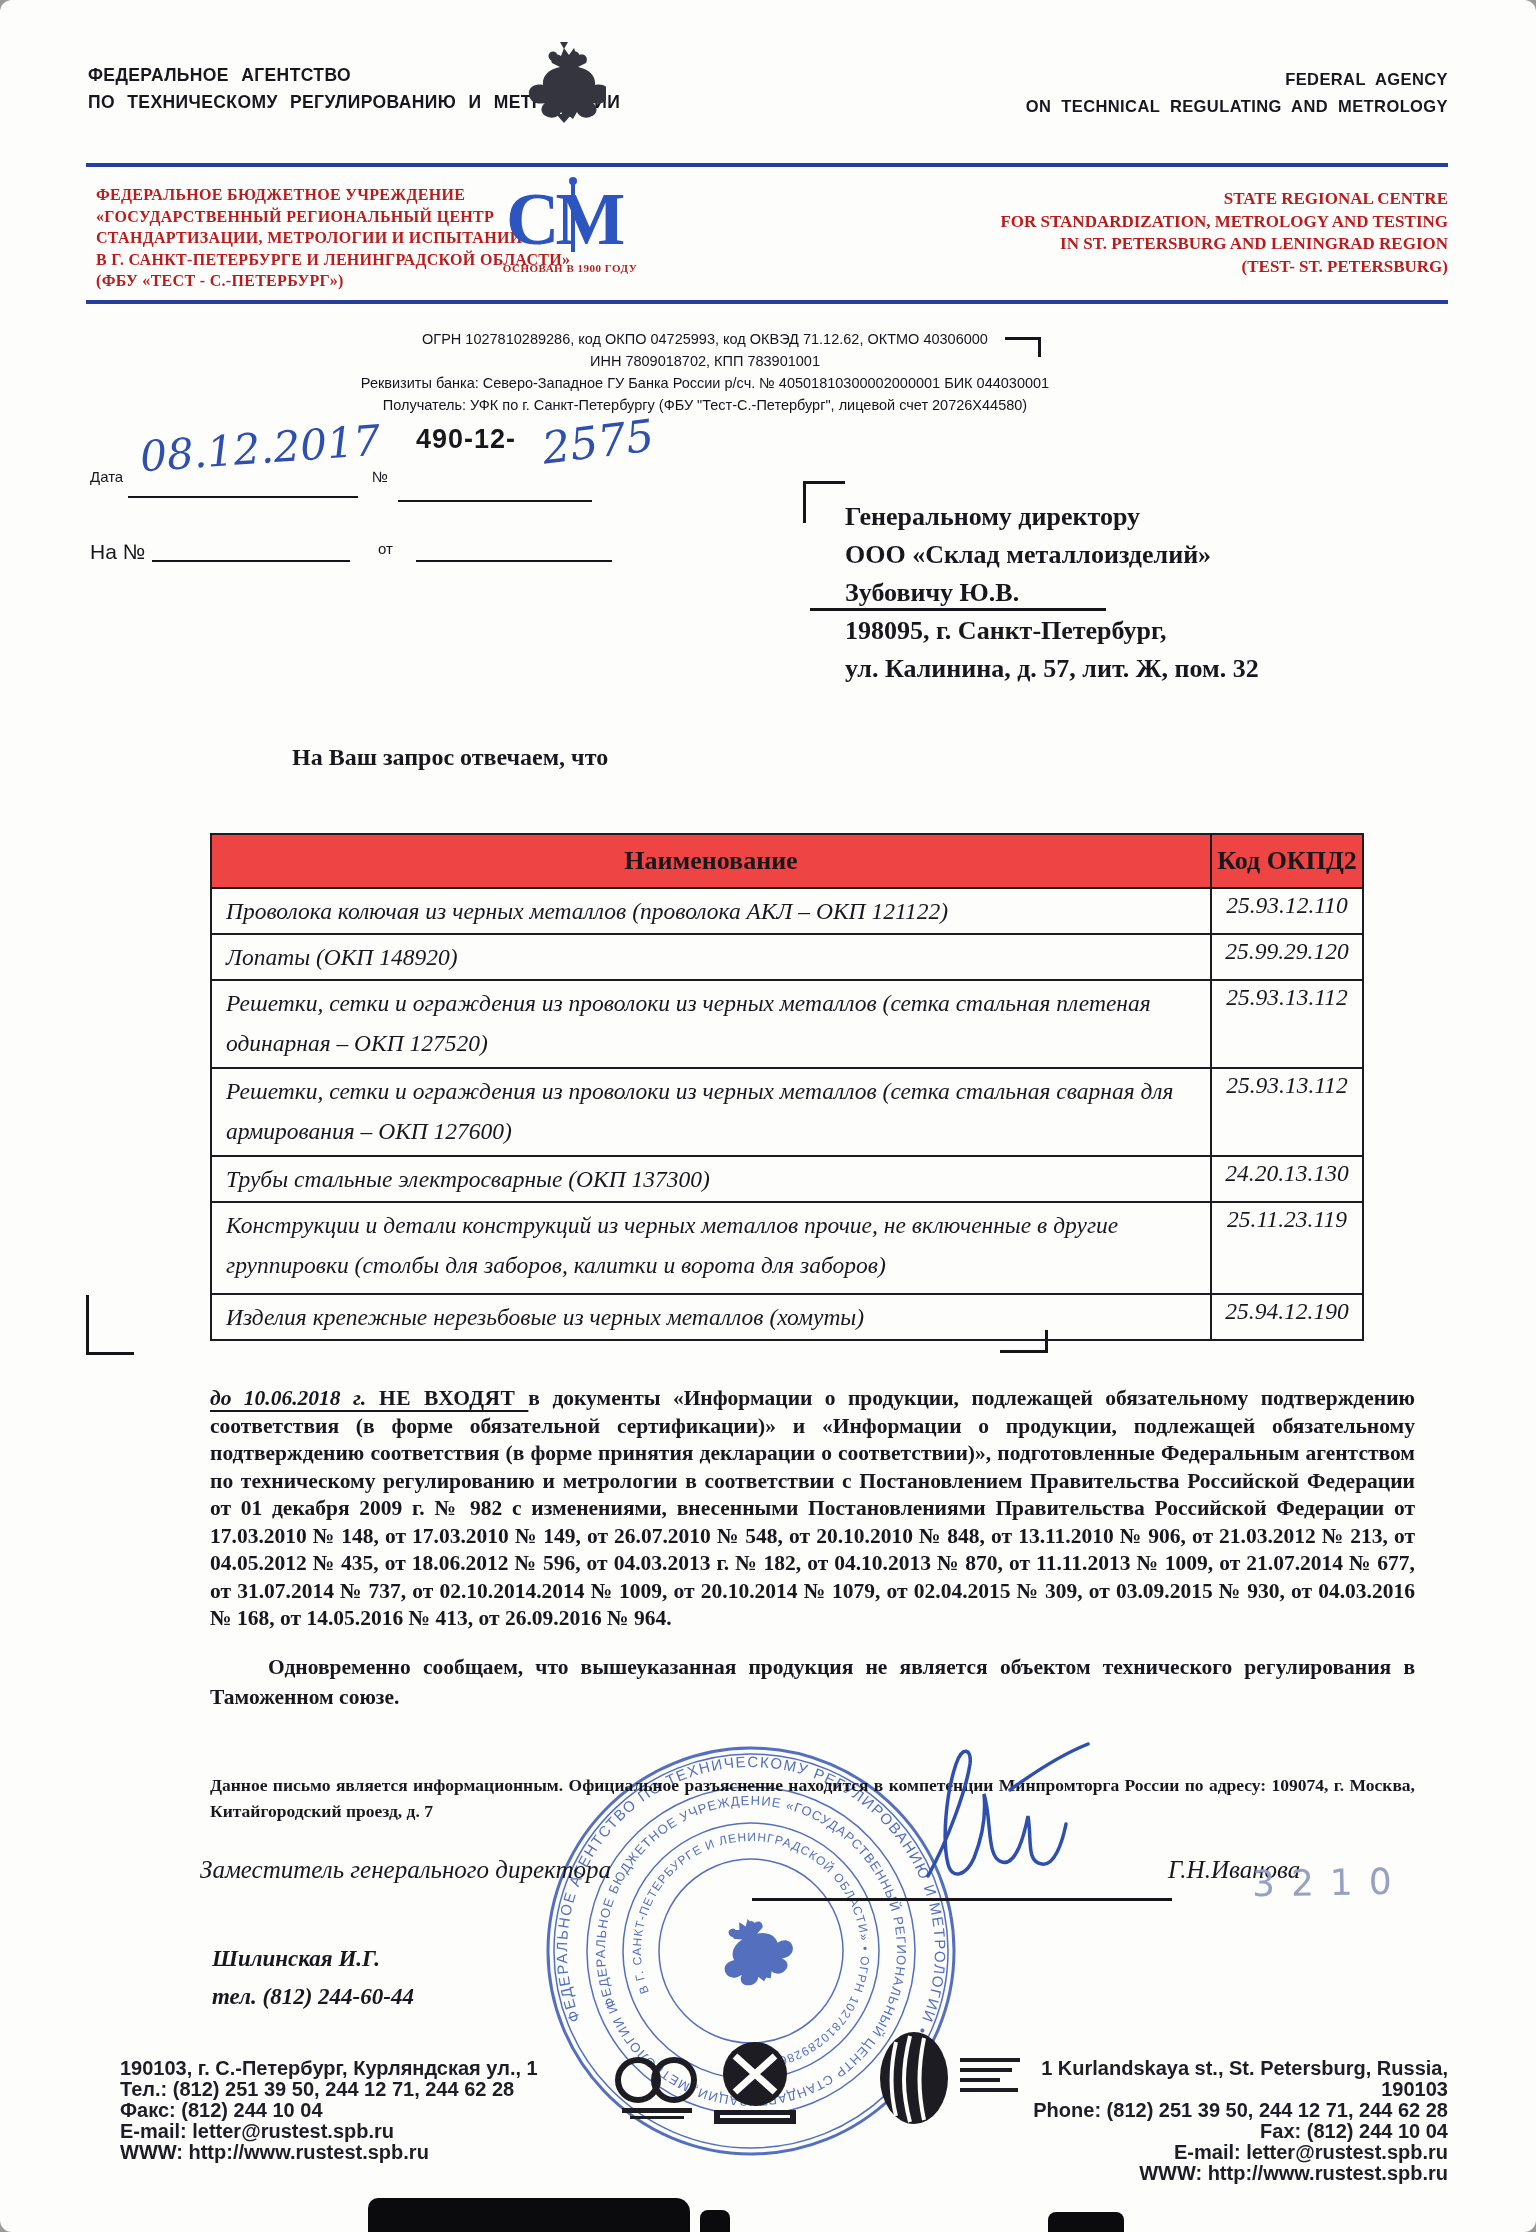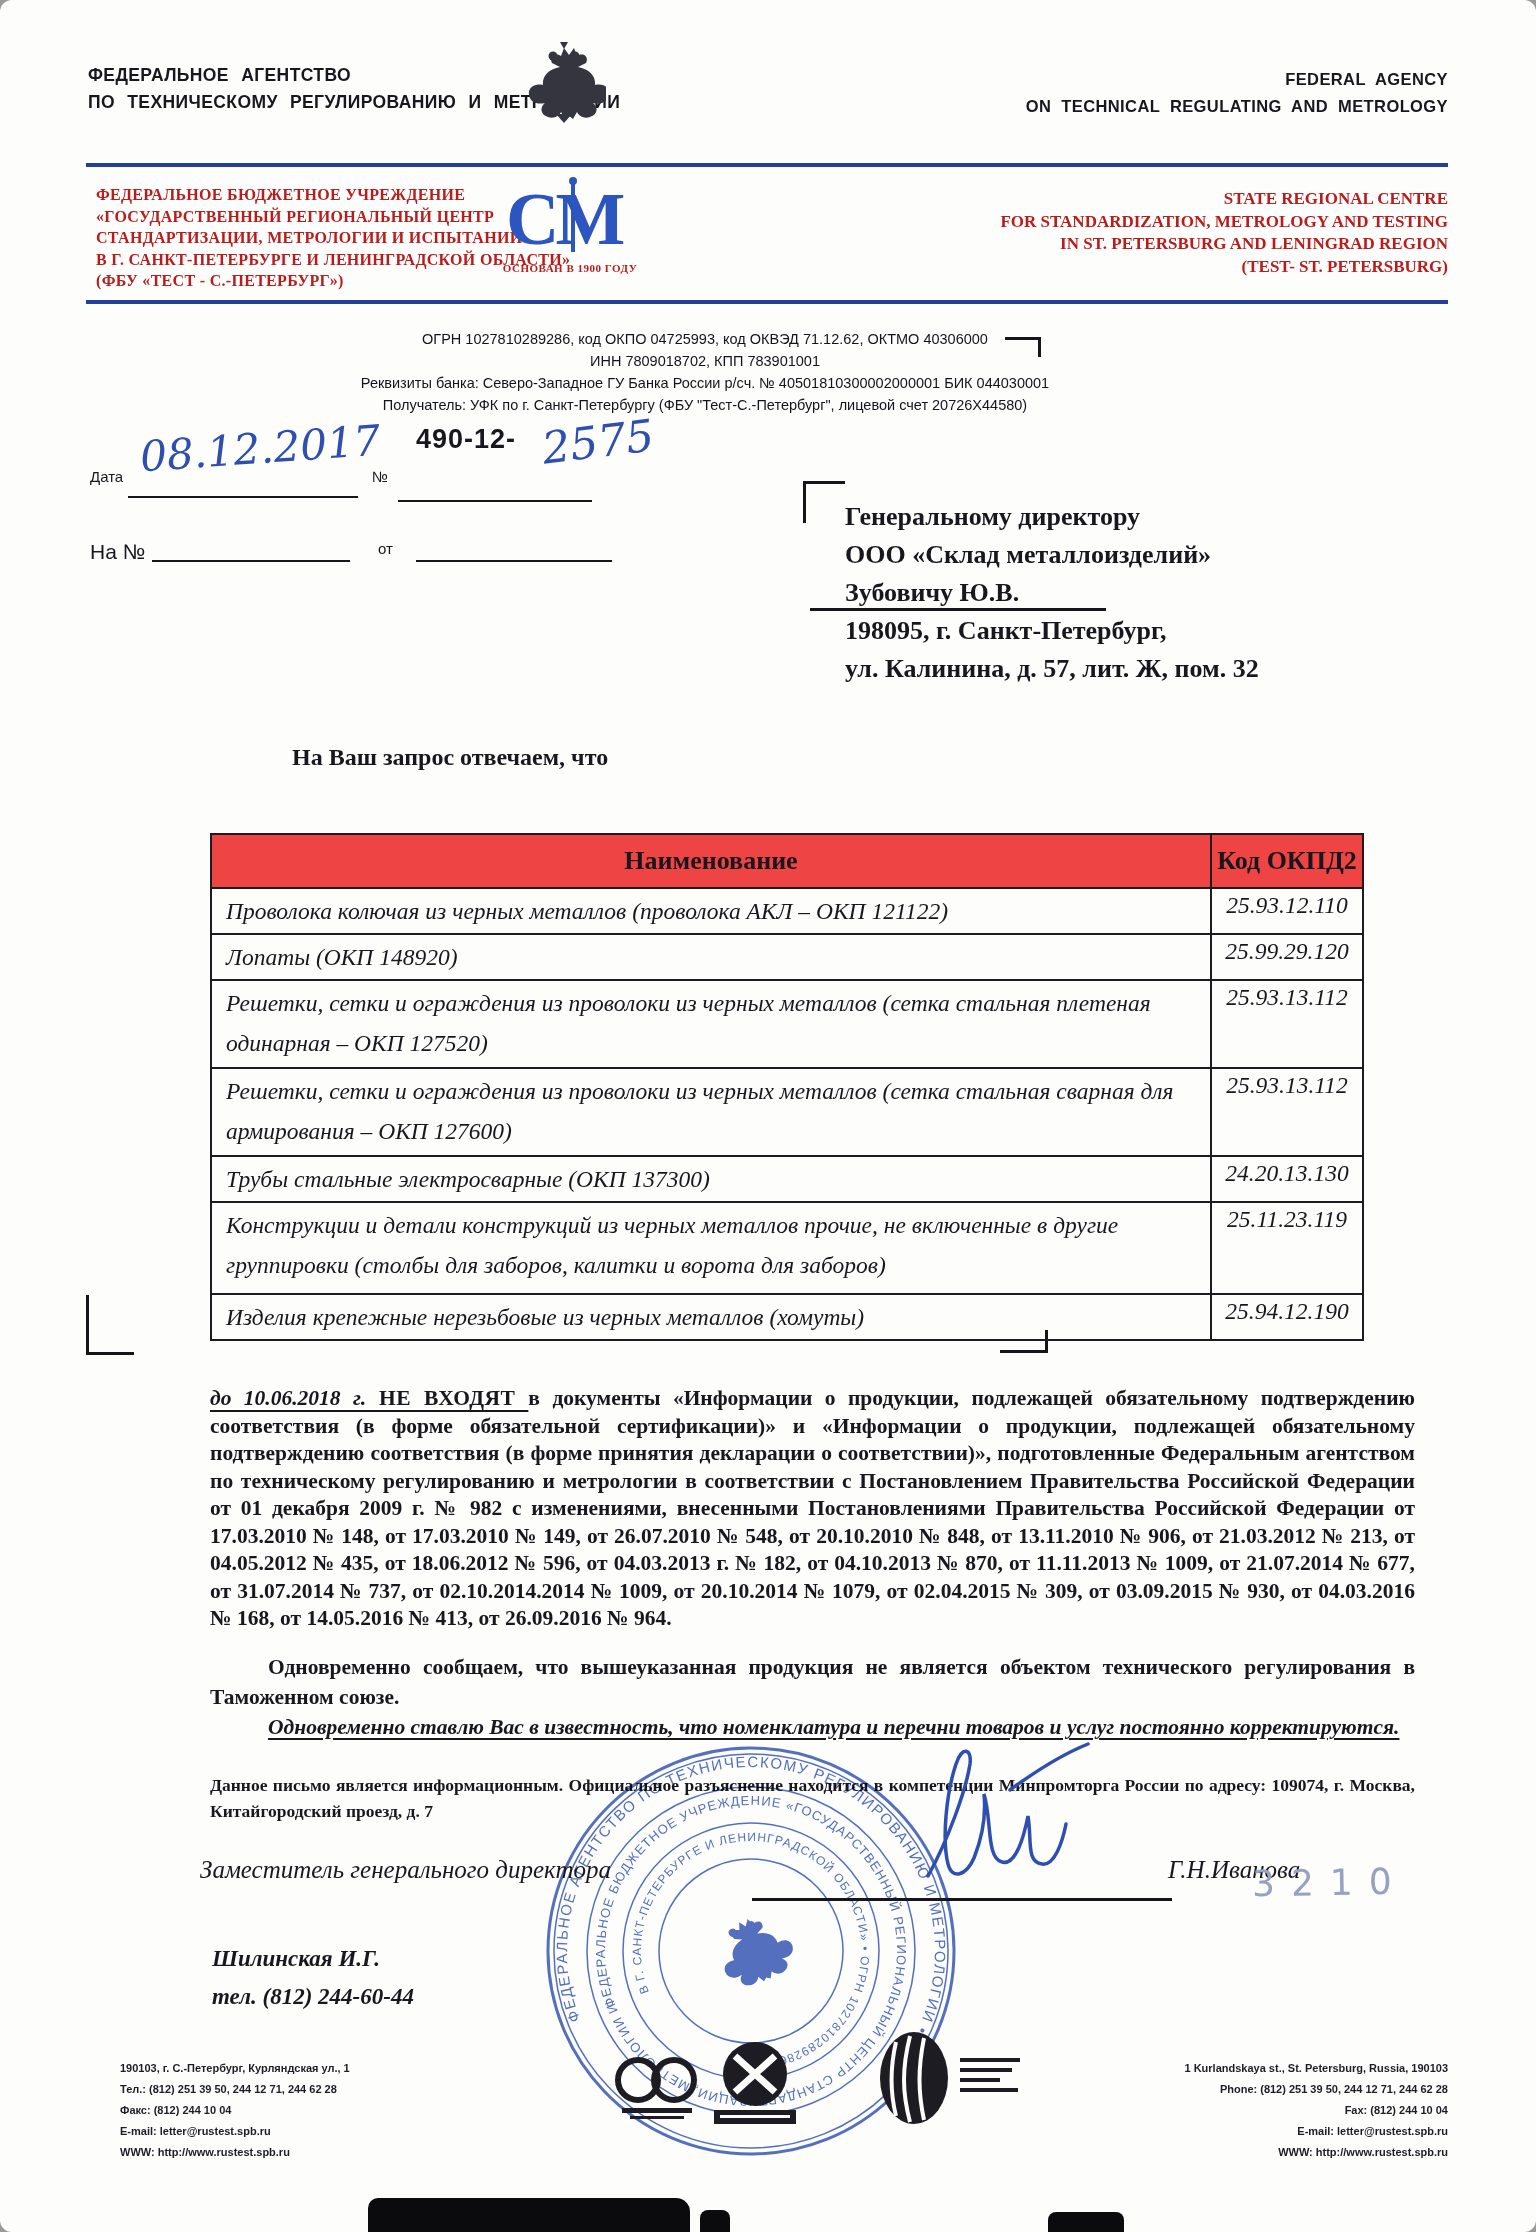--- a/index.html
+++ b/index.html
@@ -24,21 +24,21 @@
   td.cd{font-style:italic;font-size:23.5px;padding-top:3px;vertical-align:top;text-align:center;}
   .para{position:absolute;left:210px;width:1205px;text-align:justify;font-weight:700;}
   .p1{font-size:21.5px;line-height:27.5px;}
   .p1 .lead{font-style:italic;text-decoration:underline;text-decoration-thickness:2.4px;text-underline-offset:5px;}
   .p1 .leadcaps{font-style:normal;text-decoration:underline;text-decoration-thickness:2.4px;text-underline-offset:5px;letter-spacing:.5px;}
   .p2{font-size:21.5px;line-height:30px;text-indent:58px;}
   .p3{font-size:21.5px;line-height:30px;text-indent:58px;font-style:italic;text-decoration:underline;text-decoration-thickness:1.8px;text-underline-offset:4px;}
   .p4{font-size:17.5px;line-height:26px;font-weight:600;}
   .sig{font-weight:400;font-style:italic;font-size:25px;}
   .exec{font-weight:600;font-style:italic;font-size:23px;line-height:38px;}
-  .footer div{font-weight:600;font-size:11px;line-height:21px;color:#1d1d26;}
+  .footer div{font-weight:600;font-size:20px;line-height:21px;color:#1d1d26;}
   .ghostnum{font-family:"DejaVu Sans",sans-serif;color:#99a1c2;font-size:36px;letter-spacing:16px;transform:rotate(-1deg);}
   .blob{position:absolute;background:#0b0b0d;}
 </style>
 </head>
 <body>
 
 <div class="page">
 
   <div class="abs sans agency" style="left:88px;top:62px;font-size:17.5px;">
     <div>ФЕДЕРАЛЬНОЕ АГЕНТСТВО</div>
@@ -167,21 +167,20 @@
     </tr>
   </tbody>
     </table>
 
   <div class="para p1" style="top:1385px;">
     <span class="lead">до 10.06.2018 г.</span><span class="leadcaps"> НЕ ВХОДЯТ </span><span> в документы «Информации о продукции, подлежащей обязательному подтверждению соответствия (в форме обязательной сертификации)» и «Информации о продукции, подлежащей обязательному подтверждению соответствия (в форме принятия декларации о соответствии)», подготовленные Федеральным агентством по техническому регулированию и метрологии в соответствии с Постановлением Правительства Российской Федерации от 01 декабря 2009 г. № 982 с изменениями, внесенными Постановлениями Правительства Российской Федерации от 17.03.2010 № 148, от 17.03.2010 № 149, от 26.07.2010 № 548, от 20.10.2010 № 848, от 13.11.2010 № 906, от 21.03.2012 № 213, от 04.05.2012 № 435, от 18.06.2012 № 596, от 04.03.2013 г. № 182, от 04.10.2013 № 870, от 11.11.2013 № 1009, от 21.07.2014 № 677, от 31.07.2014 № 737, от 02.10.2014.2014 № 1009, от 20.10.2014 № 1079, от 02.04.2015 № 309, от 03.09.2015 № 930, от 04.03.2016 № 168, от 14.05.2016 № 413, от 26.09.2016 № 964.</span>
   </div>
 
   <div class="para p2" style="top:1652px;">Одновременно сообщаем, что вышеуказанная продукция не является объектом технического регулирования в Таможенном союзе.</div>
 
-  <div class="para p3" style="top:1712px;">Одновременно ставлю Вас в известность, что номенклатура и перечни товаров и услуг постоянно корректируются.</div>
 
   <div class="para p4" style="top:1772px;">Данное письмо является информационным. Официальное разъяснение находится в компетенции Минпромторга России по адресу: 109074, г. Москва, Китайгородский проезд, д. 7</div>
 
   <svg class="abs" style="left:545px;top:1745px;mix-blend-mode:multiply;opacity:.82;" width="412" height="412" viewBox="0 0 412 412">
     <defs>
       <path id="ringA" d="M206,206 m-184,0 a184,184 0 1,1 368,0 a184,184 0 1,1 -368,0"></path>
       <path id="ringB" d="M206,206 m-146,0 a146,146 0 1,1 292,0 a146,146 0 1,1 -292,0"></path>
       <path id="ringC" d="M206,206 m-110,0 a110,110 0 1,1 220,0 a110,110 0 1,1 -220,0"></path>
     </defs>
     <g transform="rotate(-22 206 206)" fill="none" stroke="#2d50b1">

